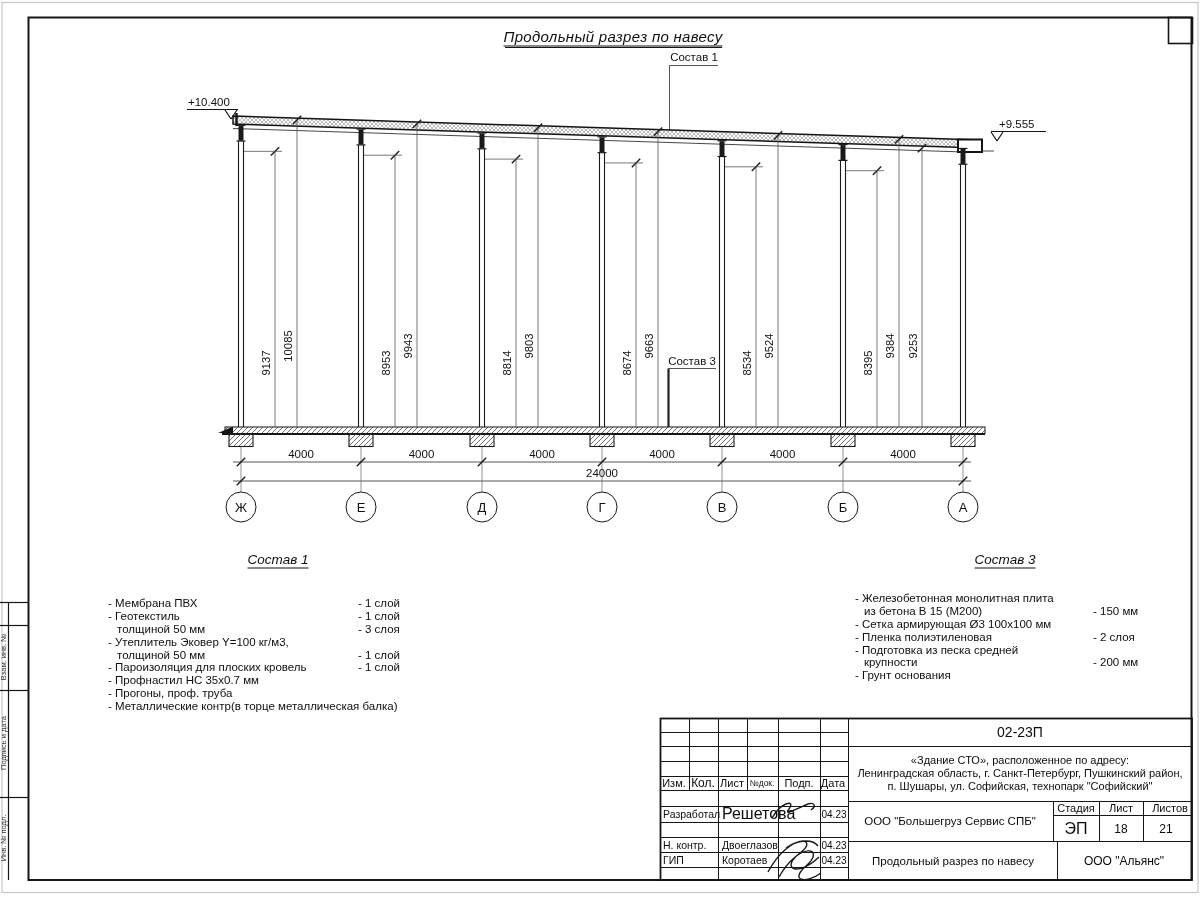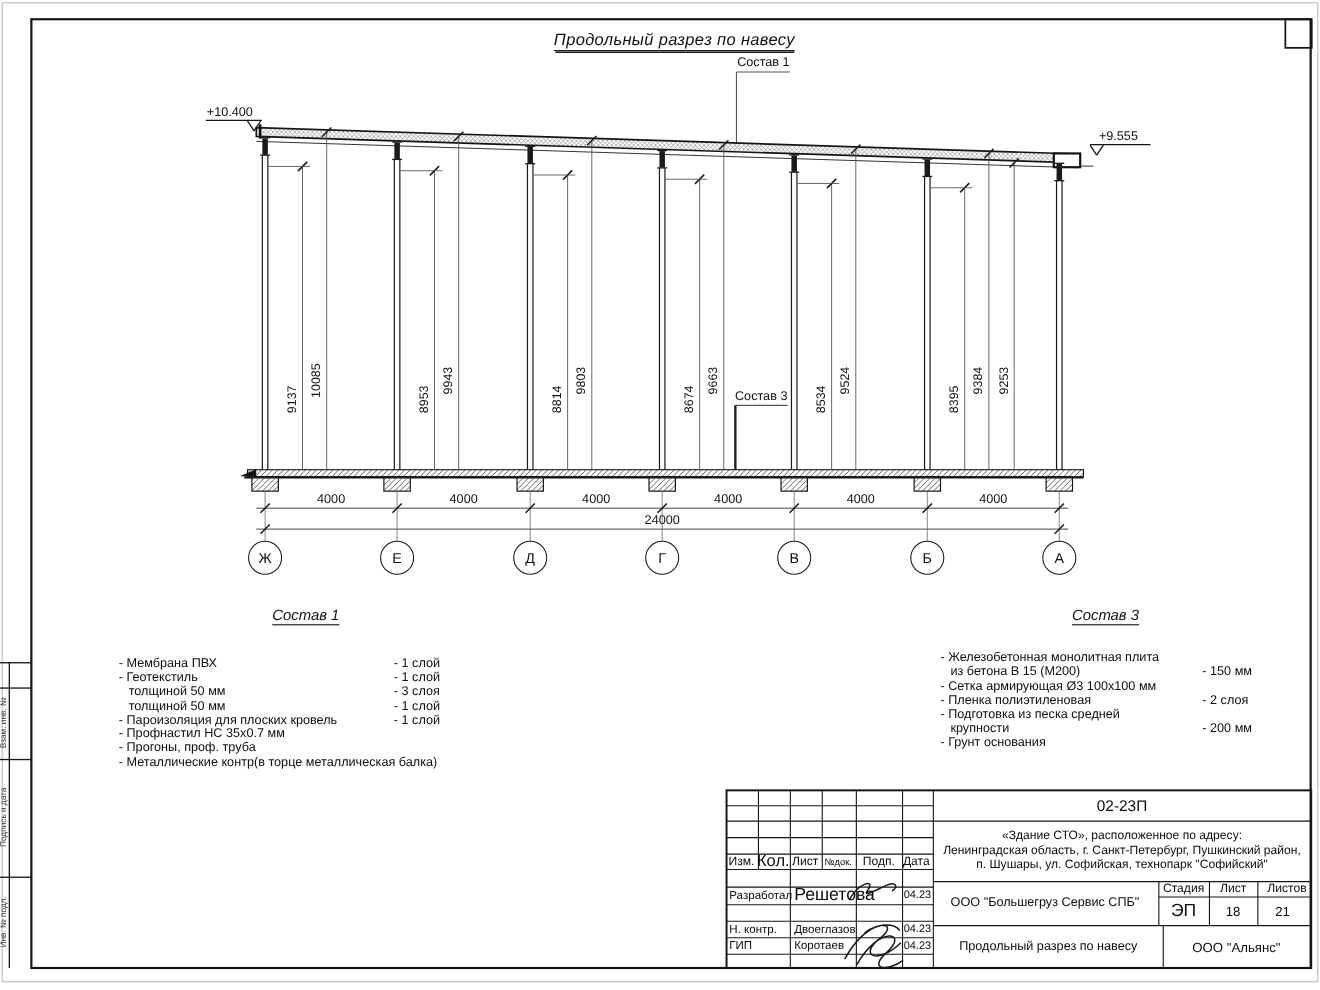--- a/index.html
+++ b/index.html
@@ -225,20 +225,21 @@
 <div class="tl" style="left:188px;top:102px;font-size:11.5px">+10.400</div>
 <div class="tl" style="left:999px;top:124px;font-size:11.5px">+9.555</div>
 <div class="t" style="left:602px;top:473px;font-size:11.5px">24000</div>
 
 <div class="t it und" style="left:278px;top:560px;font-size:13.5px">Состав 1</div>
 <div class="t it und" style="left:1005px;top:560px;font-size:13.5px">Состав 3</div>
 <div class="list" id="s1" style="left:108px;top:597px;width:370px">
     <div class="row"><span class="nm">- Мембрана ПВХ</span><span class="q" style="left: 250px;">- 1 слой</span></div>
     <div class="row"><span class="nm">- Геотекстиль</span><span class="q" style="left: 250px;">- 1 слой</span></div>
     <div class="row"><span class="nm ind">толщиной 50 мм</span><span class="q" style="left: 250px;">- 3 слоя</span></div>
+    <div class="row"><span class="nm">- Утеплитель Эковер Y=100 кг/м3,</span></div>
     <div class="row"><span class="nm ind">толщиной 50 мм</span><span class="q" style="left: 250px;">- 1 слой</span></div>
     <div class="row"><span class="nm">- Пароизоляция для плоских кровель</span><span class="q" style="left: 250px;">- 1 слой</span></div>
     <div class="row"><span class="nm">- Профнастил НС 35х0.7 мм</span></div>
     <div class="row"><span class="nm">- Прогоны, проф. труба</span></div>
     <div class="row"><span class="nm">- Металлические контр(в торце металлическая балка)</span></div>
   </div>
 <div class="list" id="s3" style="left:855px;top:592px;width:330px">
     <div class="row"><span class="nm">- Железобетонная  монолитная плита</span></div>
     <div class="row"><span class="nm ind">из бетона В 15 (М200)</span><span class="q" style="left: 238px;">- 150 мм</span></div>
     <div class="row"><span class="nm">- Сетка армирующая Ø3 100х100 мм</span></div>
@@ -282,21 +283,21 @@
 <div class="t" style="left: 782.5px; top: 454px; font-size: 11.5px;">4000</div>
 <div class="rot" style="left: 747px; top: 363px; font-size: 11.3px;">8534</div>
 <div class="rot" style="left: 769px; top: 346px; font-size: 11.3px;">9524</div>
 <div class="circ" style="left: 843px; top: 507px; font-size: 13px;">Б</div>
 <div class="t" style="left: 903px; top: 454px; font-size: 11.5px;">4000</div>
 <div class="rot" style="left: 868px; top: 363px; font-size: 11.3px;">8395</div>
 <div class="rot" style="left: 890px; top: 346px; font-size: 11.3px;">9384</div>
 <div class="circ" style="left: 963px; top: 507px; font-size: 13px;">А</div>
 <div class="rot" style="left: 913px; top: 346px; font-size: 11.3px;">9253</div>
 <div class="t stampT" style="left: 674px; top: 783px; font-size: 11px;">Изм.</div>
-<div class="t stampT" style="left: 703px; top: 783px; font-size: 15px;">Кол.</div>
+<div class="t stampT" style="left: 703px; top: 783px; font-size: 12px;">Кол.</div>
 <div class="t stampT" style="left: 732px; top: 783px; font-size: 11px;">Лист</div>
 <div class="t stampT" style="left: 762px; top: 783px; font-size: 8.5px;">№док.</div>
 <div class="t stampT" style="left: 799px; top: 783px; font-size: 11px;">Подп.</div>
 <div class="t stampT" style="left: 833px; top: 783px; font-size: 11px;">Дата</div>
 <div class="tl stampT" style="left: 663px; top: 814px; font-size: 10.5px;">Разработал</div>
 <div class="tl stampT" style="left: 722px; top: 814px; font-size: 16px;">Решетова</div>
 <div class="t stampT" style="left: 834px; top: 814px; font-size: 10px;">04.23</div>
 <div class="tl stampT" style="left: 663px; top: 845px; font-size: 10.5px;">Н. контр.</div>
 <div class="tl stampT" style="left: 722px; top: 845px; font-size: 10.5px;">Двоеглазов</div>
 <div class="t stampT" style="left: 834px; top: 845px; font-size: 10px;">04.23</div>

